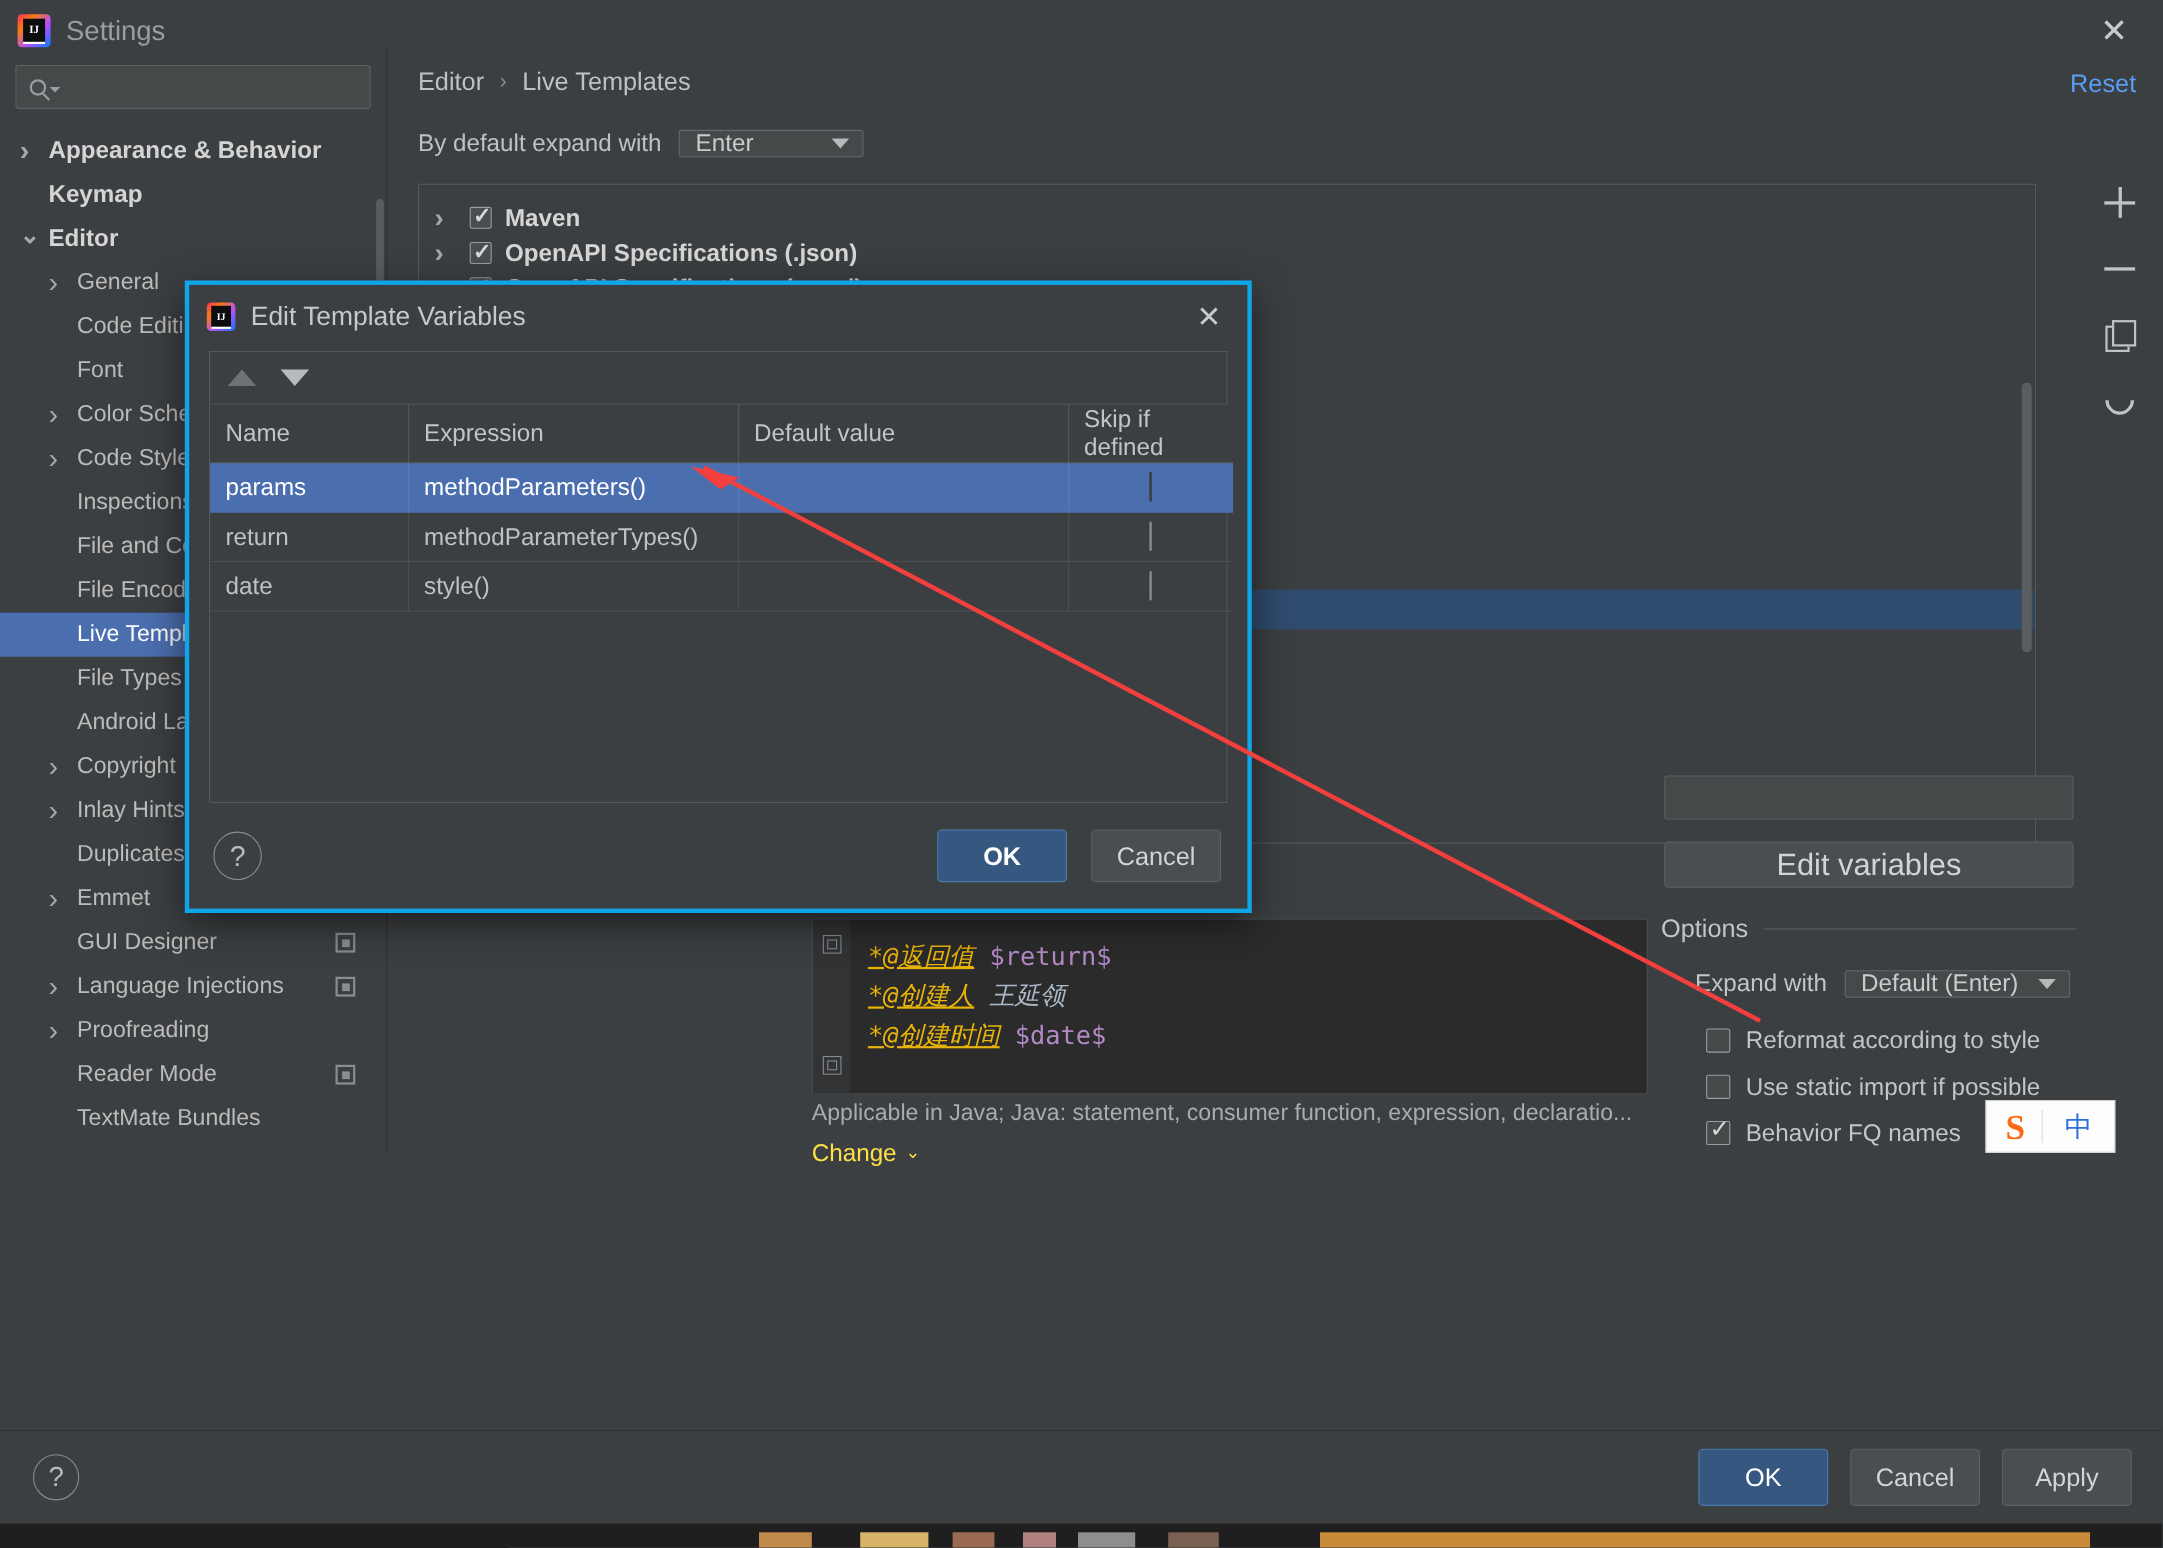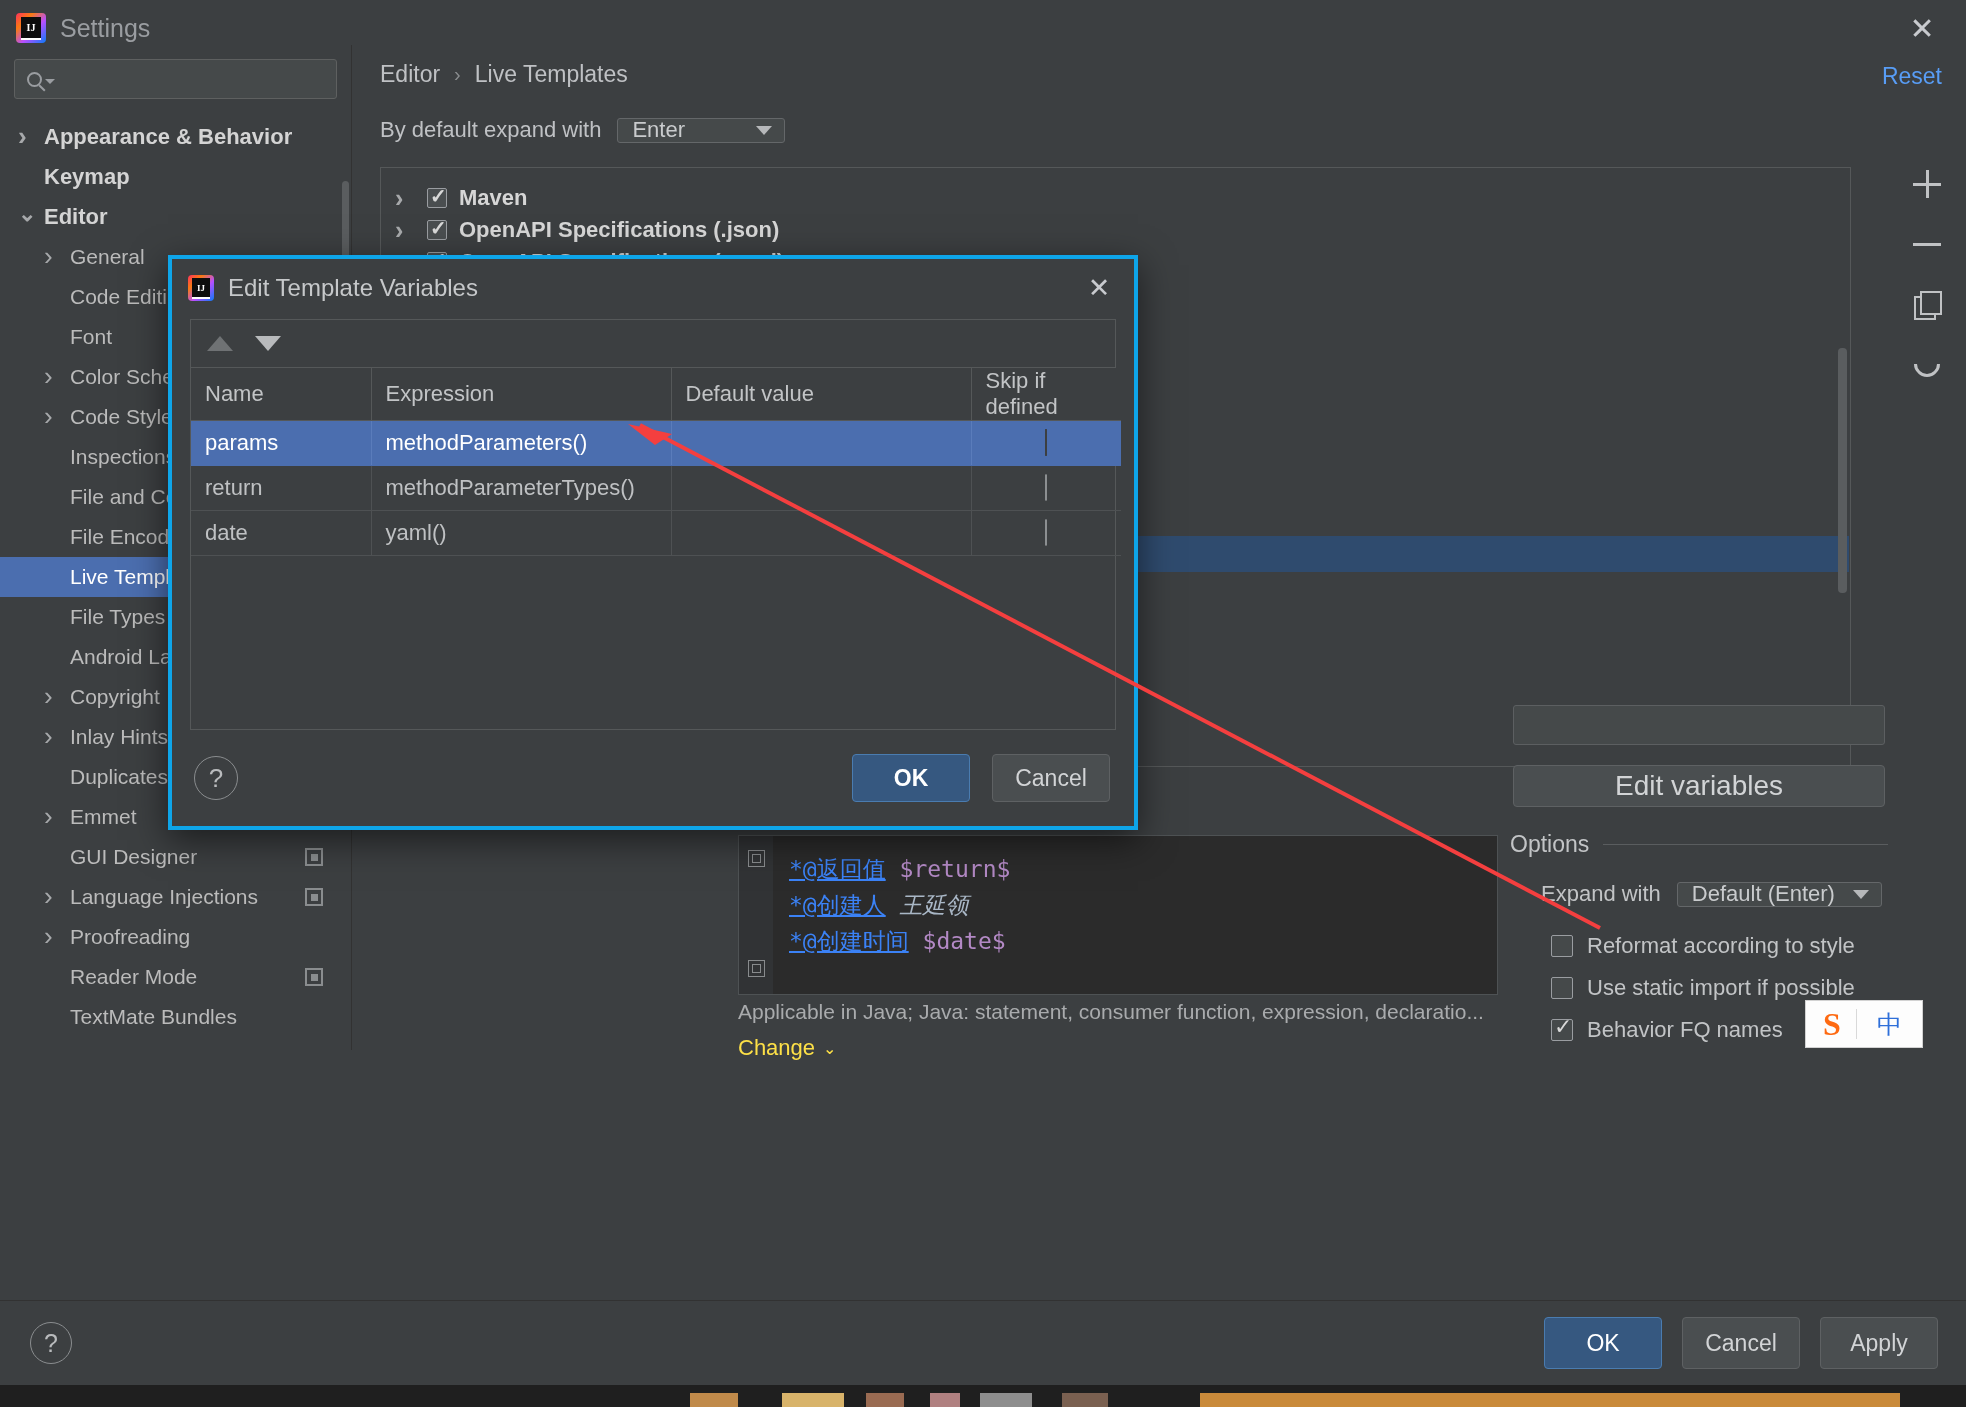--- a/index.html
+++ b/index.html
@@ -222,21 +222,21 @@
     position: absolute; left: 9px; width: 17px; height: 17px;
     border: 1px solid #888b8d;
     display: flex; align-items: center; justify-content: center;
   }
   .fold::after { content: ""; width: 7px; height: 7px; border: 1px solid #888b8d; }
   .code-line {
     position: absolute; left: 50px;
     font-family: "DejaVu Sans Mono", monospace;
     font-size: 23px; white-space: nowrap;
   }
-  .tk-tag { color: #3b82f6; text-decoration: underline; margin-top: 34px; }
+  .tk-tag { color: #eab308; font-style: italic; text-decoration: underline; margin-top: 34px; }
   .tk-var { color: #b389c5; }
   .tk-txt { color: #a9b7c6; font-style: italic; }
 
   .applicable {
     position: absolute; left: 385px; top: 955px;
     font-size: 21px; color: #a9abad;
   }
   .change-link {
     position: absolute; left: 385px; top: 990px;
     font-size: 22px; color: #fde047; cursor: pointer;
@@ -708,21 +708,21 @@
               <td class="col-center"><span class="cellbox"></span></td>
             </tr>
             <tr class="">
               <td>return</td>
               <td>methodParameterTypes()</td>
               <td></td>
               <td class="col-center"><span class="cellbox"></span></td>
             </tr>
             <tr class="">
               <td>date</td>
-              <td>yaml()</td>
+              <td>style()</td>
               <td></td>
               <td class="col-center"><span class="cellbox"></span></td>
             </tr>
           </tbody>
       </table>
     </div>
 
     <div class="dlg-footer">
       <div class="dlg-help">?</div>
       <div class="dlg-btns">

